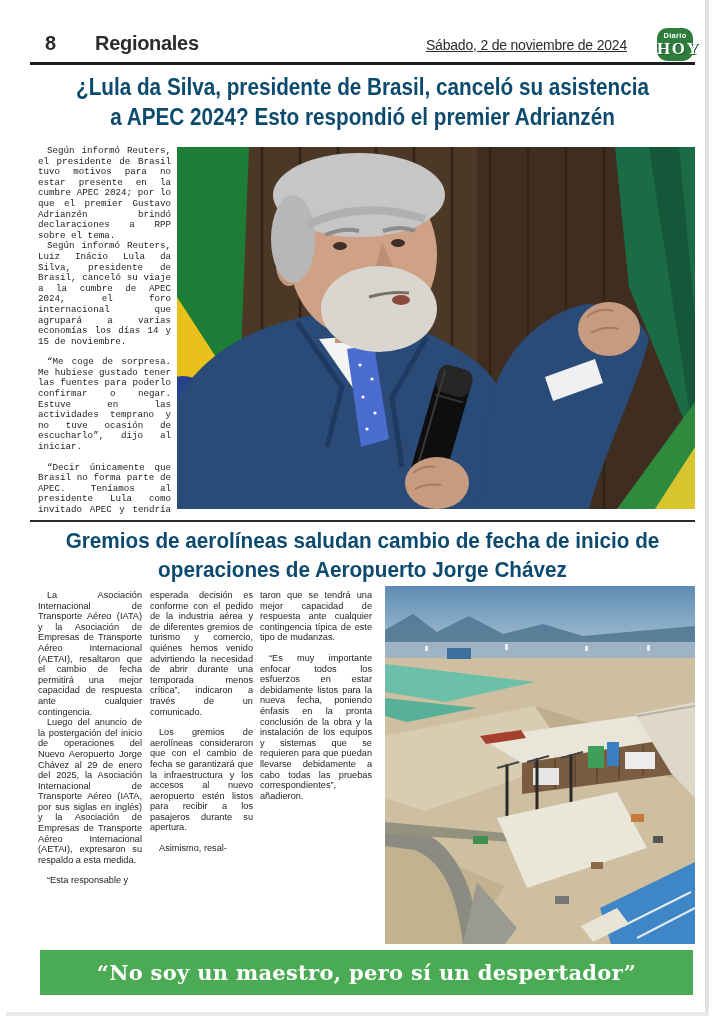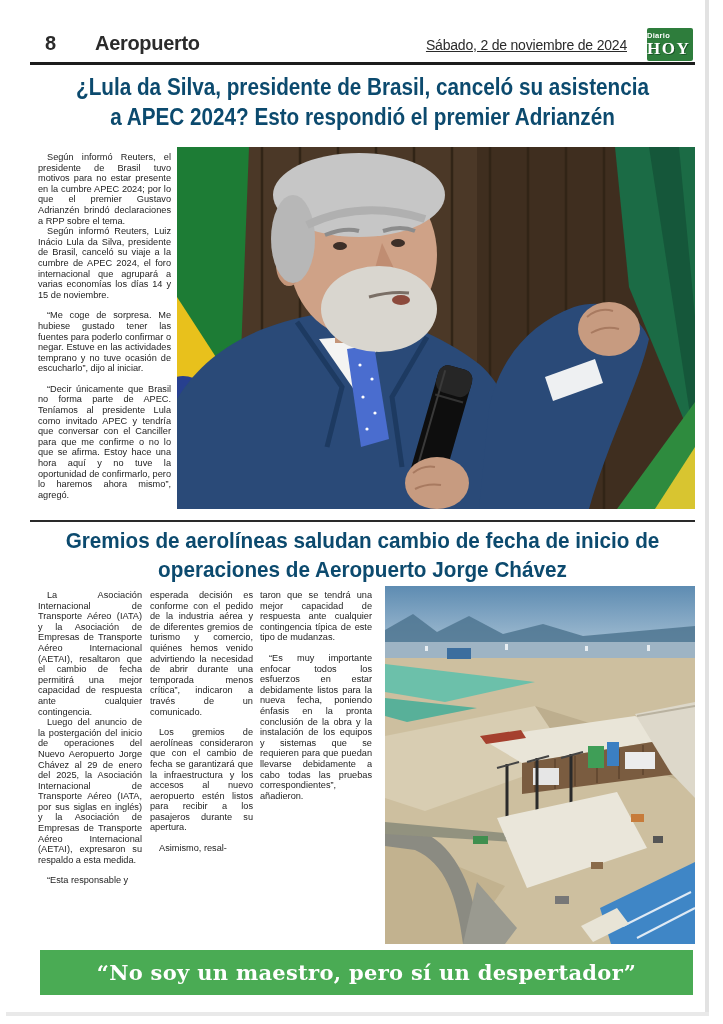--- a/index.html
+++ b/index.html
@@ -5,41 +5,41 @@
   html,body{margin:0;padding:0;background:#ffffff;}
   .page{position:relative;width:723px;height:1024px;background:#ffffff;overflow:hidden;
         font-family:"Liberation Sans",sans-serif;color:#1d1d1d;}
   .edge-r{position:absolute;right:14px;top:0;width:4px;height:1015px;background:#e2e2e2;}
   .edge-b{position:absolute;left:6px;bottom:8px;width:703px;height:4px;background:#e9e9e9;}
 
   
   .pagenum{position:absolute;left:45px;top:32px;font-size:20px;font-weight:bold;color:#2b2b2b;}
   .section{position:absolute;left:95px;top:32px;font-size:20px;font-weight:bold;color:#2b2b2b;letter-spacing:-0.3px;}
   .date{position:absolute;right:96px;top:37px;font-size:14px;color:#2b2b2b;letter-spacing:-0.2px;text-decoration:underline;}
-  .logo{position:absolute;right:30px;top:28px;width:46px;height:33px;background:#2e7d3c;
-        text-align:left;border-radius:2px;}
+  .logo{position:absolute;right:30px;top:28px;width:36px;height:33px;background:#2e7d3c;
+        text-align:center;border-radius:10px;}
   .logo .top{display:block;color:#fff;font-size:7.5px;font-weight:bold;margin-top:3px;letter-spacing:0.3px;}
   .logo .main{display:block;color:#fff;font-family:"Liberation Serif",serif;font-weight:bold;
         font-size:17px;line-height:18px;letter-spacing:1.5px;text-shadow:1px 1px 0 #1b5527;}
   .rule1{position:absolute;left:30px;top:62px;width:665px;height:3px;background:#1c1c1c;}
   .rule2{position:absolute;left:30px;top:520px;width:665px;height:2px;background:#2a2a2a;}
 
   
   .headline{position:absolute;left:30px;width:665px;text-align:center;font-weight:bold;color:#0c4a6e;}
   .hl1{top:72px;}
   .hl2{top:526px;}
   .hl1 .hline{font-size:23px;line-height:30px;transform:scaleX(0.90);transform-origin:center;white-space:nowrap;}
   .hl2 .hline{font-size:22.5px;line-height:29px;transform:scaleX(0.92);transform-origin:center;white-space:nowrap;}
 
   
   .col{position:absolute;font-size:9.2px;line-height:10.6px;text-align:justify;color:#232323;overflow:hidden;}
   .col p{margin:0;text-indent:9px;}
   .col p.gap{margin-top:10px;}
   .col p.cont{text-indent:0;}
-  .a1col{left:38px;top:152px;width:133px;height:368px;}
+  .a1col{left:38px;top:146px;width:133px;height:368px;font-family:Liberation Mono, monospace;}
   .a2c1{left:38px;top:590px;width:104px;height:354px;}
   .a2c2{left:150px;top:590px;width:103px;height:354px;}
   .a2c3{left:260px;top:590px;width:112px;height:354px;}
 
   
   .photo1{position:absolute;left:177px;top:147px;width:518px;height:362px;overflow:hidden;}
   .photo2{position:absolute;left:385px;top:586px;width:310px;height:358px;overflow:hidden;}
   .photo1 svg,.photo2 svg{display:block;}
 
   
@@ -47,21 +47,21 @@
           text-align:center;}
   .banner .q{font-family:"DejaVu Serif","Liberation Serif",serif;font-weight:bold;color:#ffffff;
           font-size:21px;line-height:45px;letter-spacing:0.3px;}
 </style>
 </head>
 <body>
 
 <div class="page">
 
   <div class="pagenum">8</div>
-  <div class="section">Aeropuerto</div>
+  <div class="section">Regionales</div>
   <div class="date">Sábado, 2 de noviembre de 2024</div>
   <div class="logo" style="background: rgb(46, 125, 60);">
     <span class="top">Diario</span>
     <span class="main">HOY</span>
   </div>
   <div class="rule1"></div>
 
   <div class="headline hl1">
     <div class="hline">¿Lula da Silva, presidente de Brasil, canceló su asistencia</div>
     <div class="hline">a APEC 2024? Esto respondió el premier Adrianzén</div>

